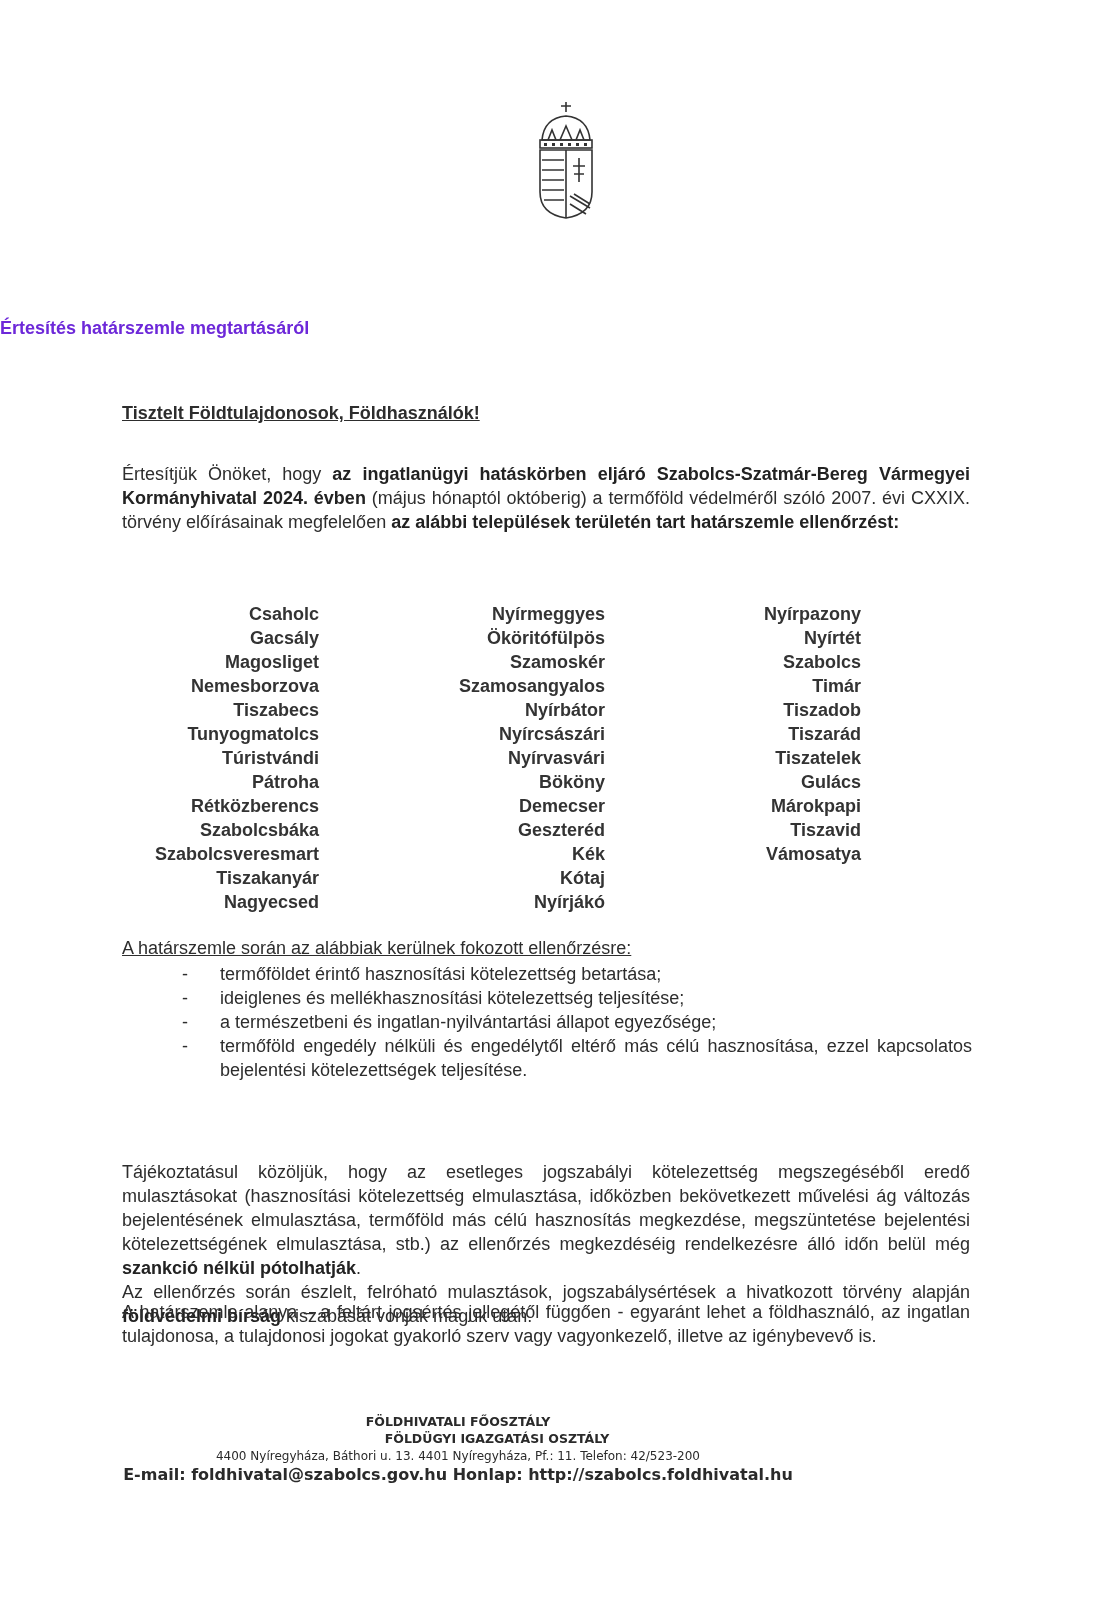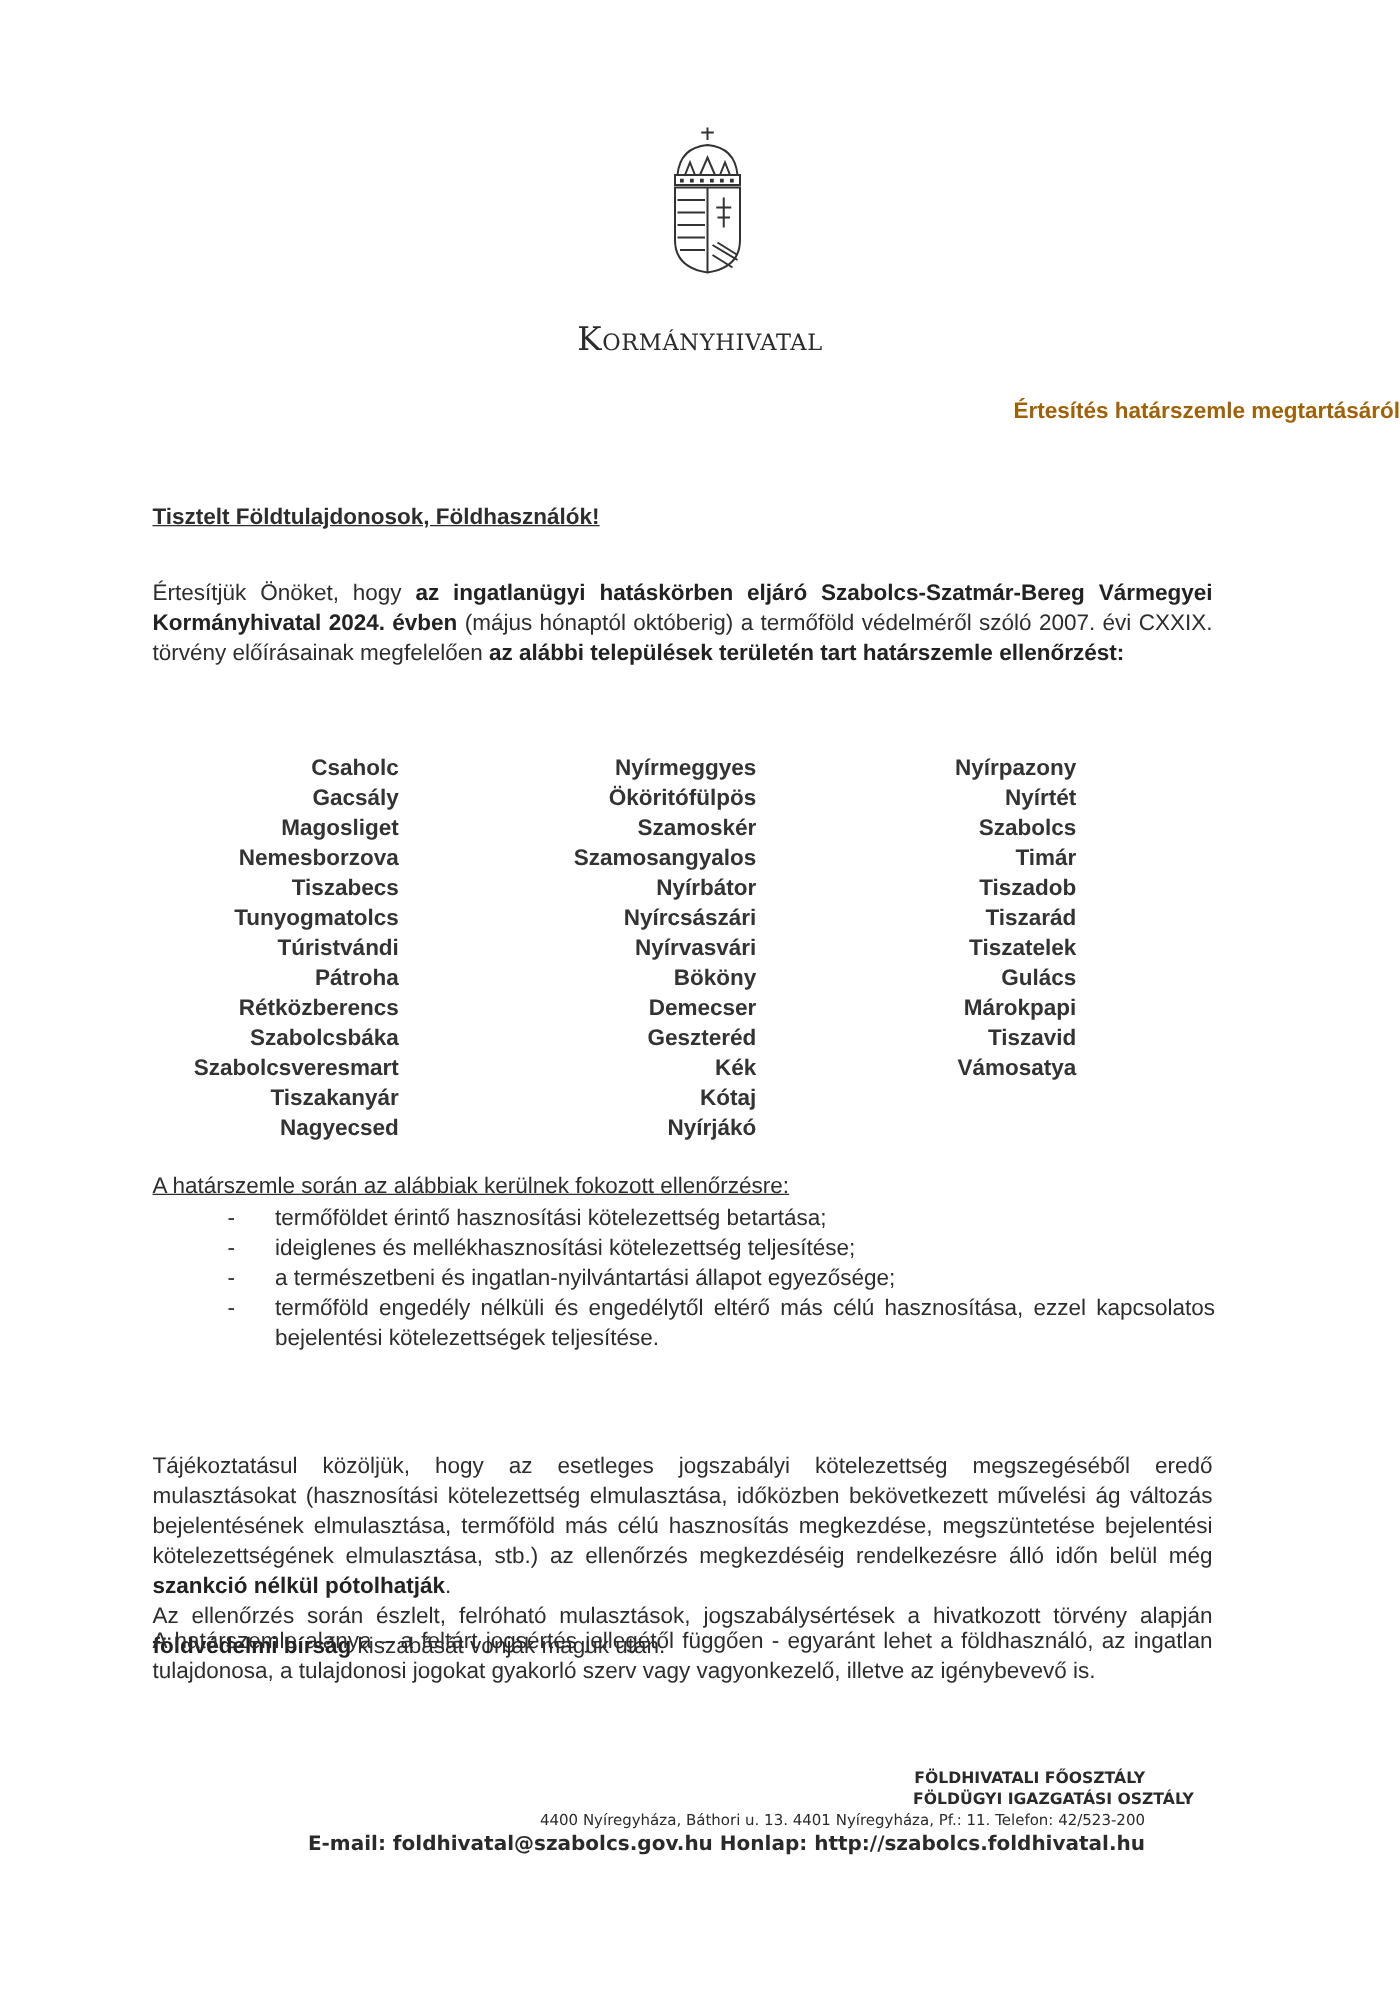--- a/index.html
+++ b/index.html
@@ -2,37 +2,37 @@
 <html><head>
 <meta charset="utf-8">
 <style>
   html, body { margin: 0; padding: 0; background: #ffffff; }
   body { width: 1120px; height: 1600px; position: relative; overflow: hidden; color: #2a2a2a; }
   .page { position: absolute; left: 0; top: 0; width: 1120px; height: 1600px; }
   .crest { position: absolute; left: 534px; top: 100px; width: 64px; height: 122px; }
   .org { position: absolute; left: 0; width: 1120px; text-align: center; font-family: "DejaVu Serif", "Liberation Serif", serif; color: #2b2b2b; font-variant: small-caps; letter-spacing: 0.5px; }
   .org1 { top: 230px; font-size: 26px; }
   .org2 { top: 257px; font-size: 26px; }
-  .title { position: absolute; left: 0; width: 1120px; top: 318px; text-align: right; font-family: "Liberation Sans", sans-serif; font-weight: bold; font-size: 18px; color: #a16207; }
+  .title { position: absolute; left: 0; width: 1120px; top: 318px; text-align: left; font-family: "Liberation Sans", sans-serif; font-weight: bold; font-size: 18px; color: #6d28d9; }
   .sans { font-family: "Liberation Sans", sans-serif; font-size: 18px; color: #2d2d2d; }
   .greet { position: absolute; left: 122px; top: 403px; font-weight: bold; text-decoration: underline; }
   .para { position: absolute; left: 122px; width: 848px; text-align: justify; line-height: 24px; }
   .p1 { top: 462px; }
   .towns { position: absolute; top: 602px; left: 0; width: 1120px; }
   .col { position: absolute; top: 0; font-family: "Liberation Sans", sans-serif; font-weight: bold; font-size: 18px; color: #333; line-height: 24px; text-align: right; }
   .col1 { left: 155px; } .col2 { left: 459px; } .col3 { left: 764px; }
   .col div { white-space: nowrap; }
   .checks-head { position: absolute; left: 122px; top: 938px; text-decoration: underline; }
   .checks { position: absolute; left: 182px; top: 962px; width: 790px; line-height: 24px; }
   .check { position: relative; padding-left: 38px; text-align: justify; }
   .check .dash { position: absolute; left: 0; top: 0; }
   .p2 { top: 1133px; margin-top: 27px; }
   .p3 { top: 1300px; }
   b { font-weight: bold; color: #222; }
-  .footer { position: absolute; left: 0; width: 916px; text-align: right; font-family: "DejaVu Sans", sans-serif; color: #2a2a2a; }
+  .footer { position: absolute; left: 0; width: 916px; text-align: center; font-family: "DejaVu Sans", sans-serif; color: #2a2a2a; }
   .f1 { top: 1414px; font-size: 12.5px; font-weight: bold; }
   .f2 { top: 1431px; font-size: 12.5px; font-weight: bold; padding-left: 39px; }
   .f3 { top: 1449px; font-size: 12px; }
   .f4 { top: 1465px; font-size: 16px; font-weight: bold; }
 </style>
 </head>
 <body>
 
 <div class="page">
 
@@ -51,21 +51,20 @@
     <g fill="#333">
       <rect x="10" y="43" width="3" height="3"></rect>
         <rect x="18" y="43" width="3" height="3"></rect>
       <rect x="26" y="43" width="3" height="3"></rect>
         <rect x="34" y="43" width="3" height="3"></rect>
       <rect x="42" y="43" width="3" height="3"></rect>
         <rect x="50" y="43" width="3" height="3"></rect>
     </g>
   </svg>
 
-  <div class="org org2">Kormányhivatal</div>
 
   <div class="title">Értesítés határszemle megtartásáról</div>
 
   <div class="sans greet">Tisztelt Földtulajdonosok, Földhasználók!</div>
 
   <div class="sans para p1">
     <span>Értesítjük Önöket, hogy </span><b>az ingatlanügyi hatáskörben eljáró Szabolcs-Szatmár-Bereg Vármegyei Kormányhivatal 2024. évben</b><span> (május hónaptól októberig) a termőföld védelméről szóló 2007. évi CXXIX. törvény előírásainak megfelelően </span><b>az alábbi települések területén tart határszemle ellenőrzést:</b>
   </div>
 
   <div class="towns">

